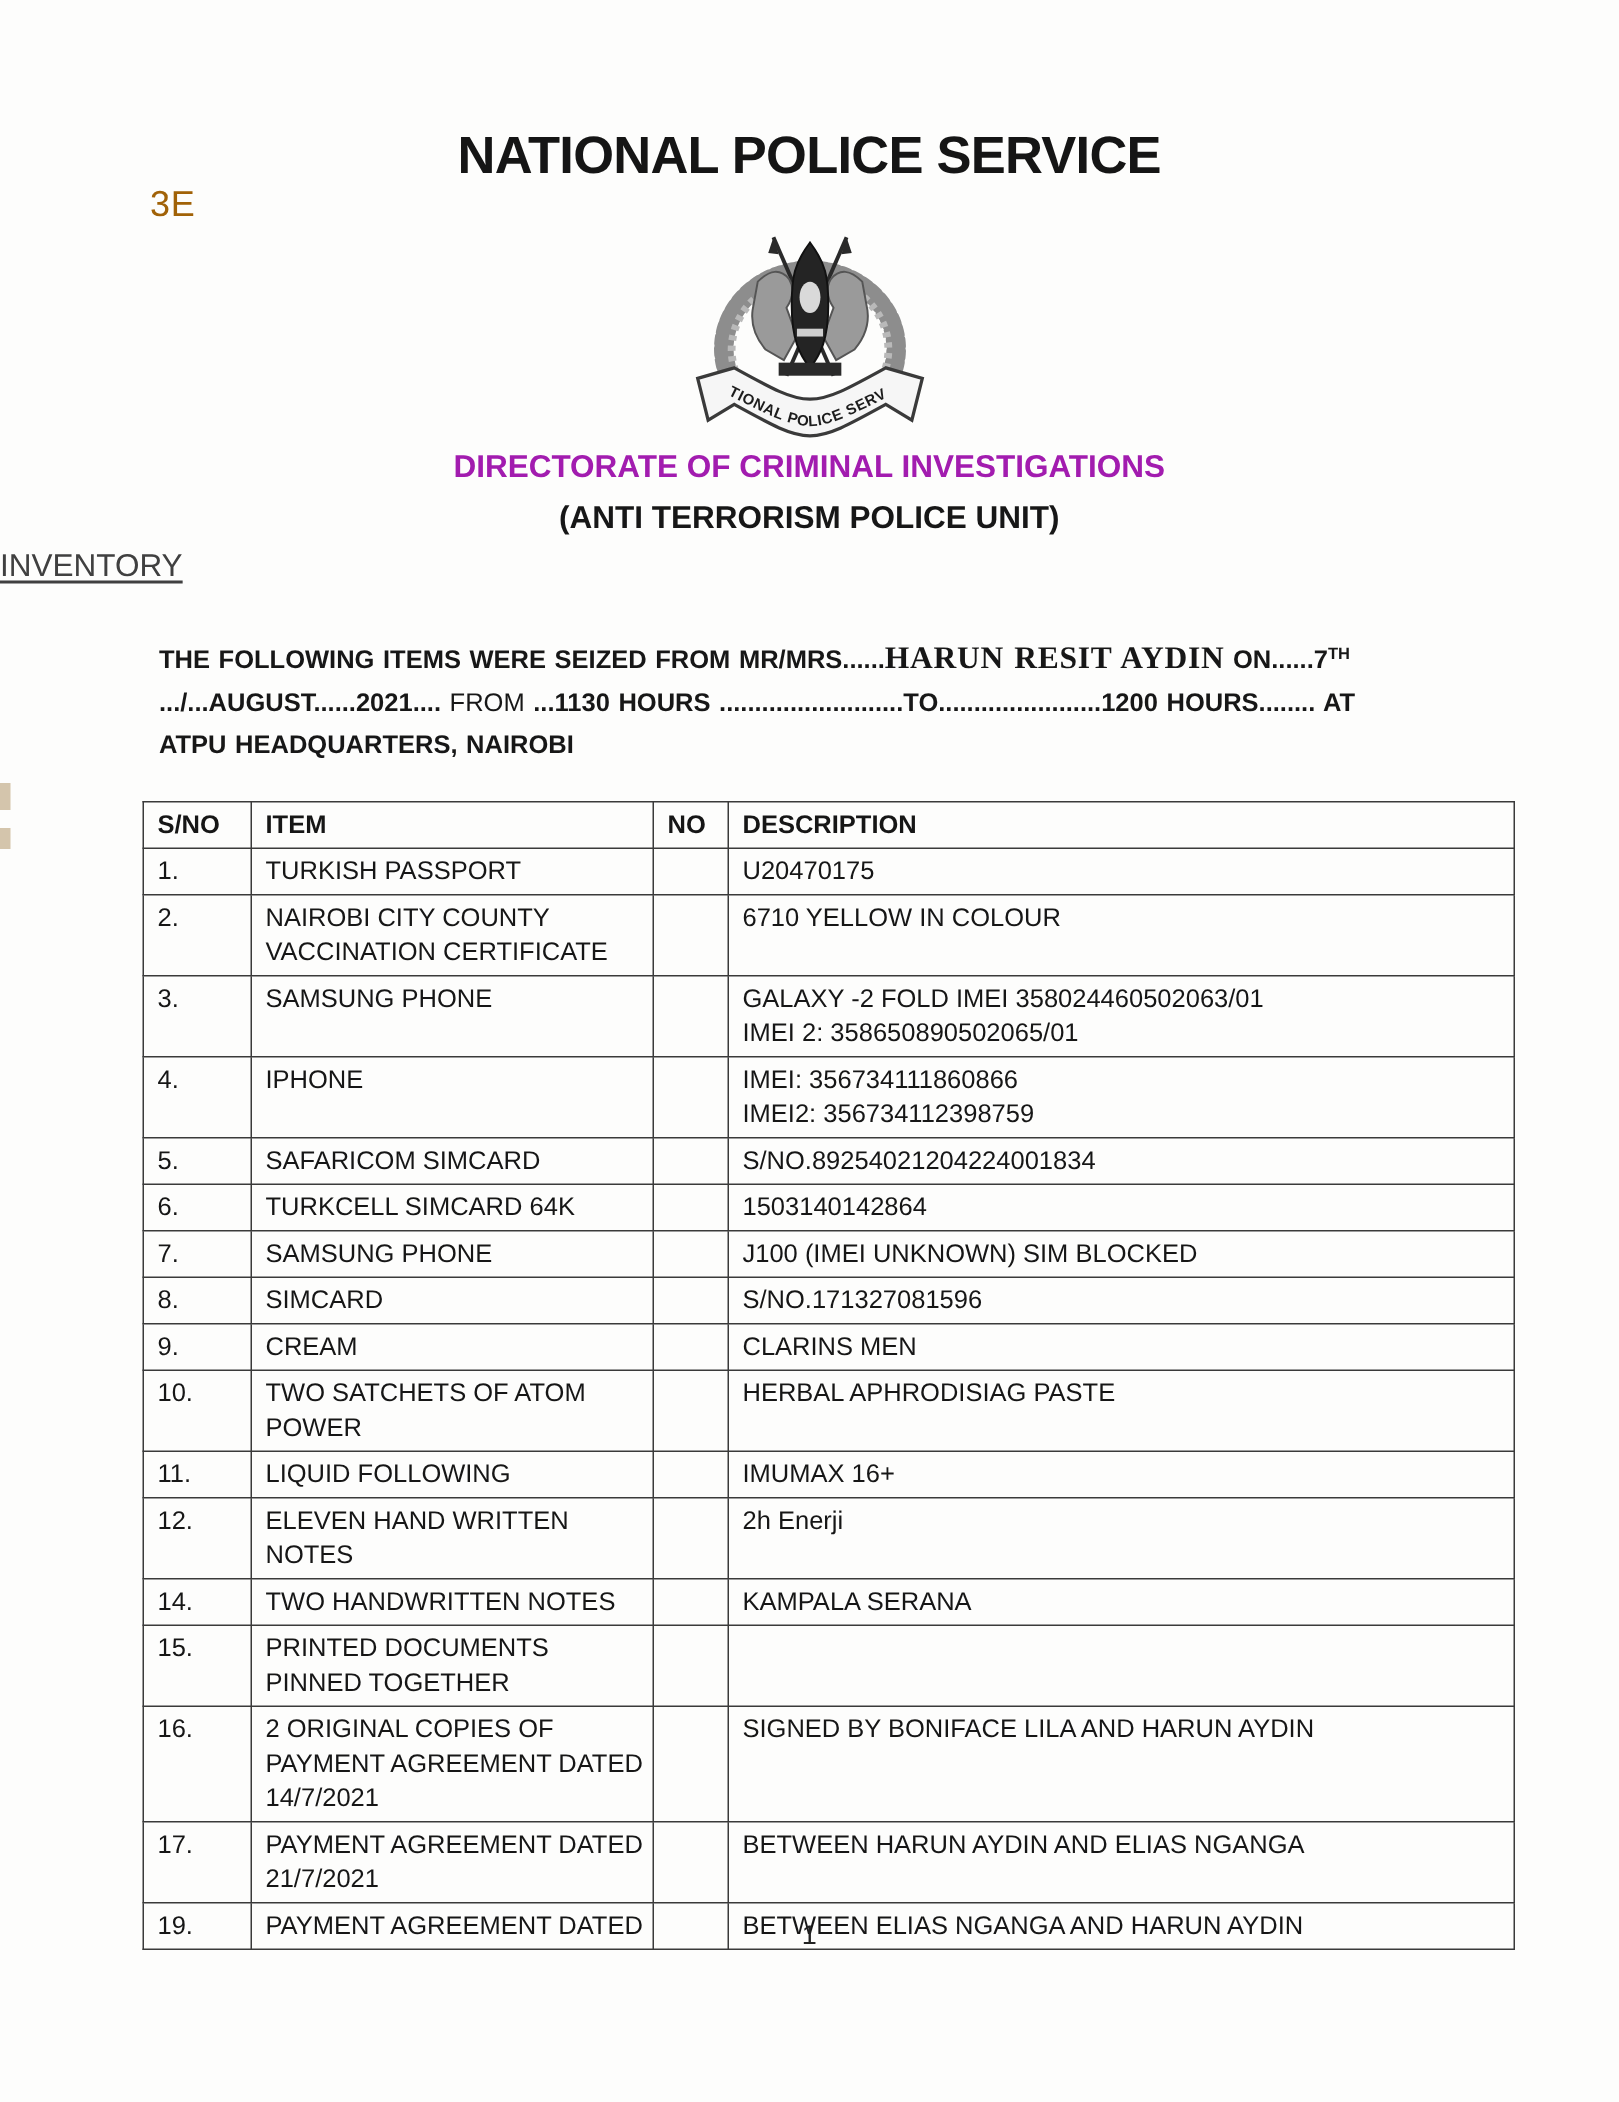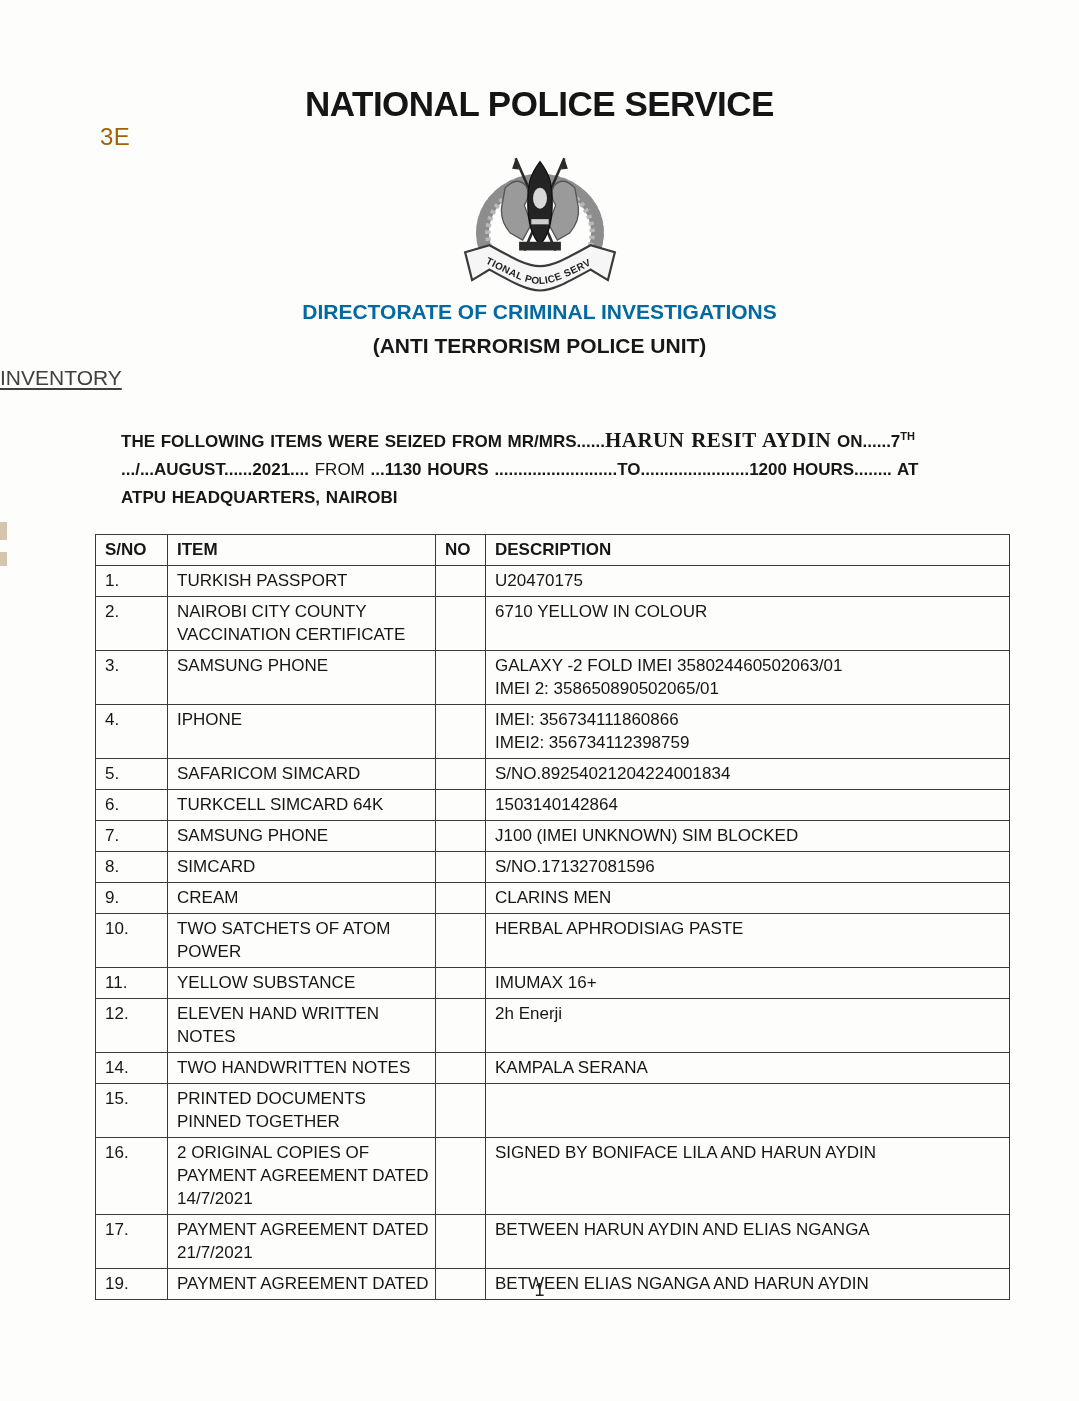--- a/index.html
+++ b/index.html
@@ -36,35 +36,35 @@
 
   .crest {
     position: absolute;
     left: 50%; top: 146px;
     transform: translateX(-50%);
     width: 180px; height: 148px;
   }
 
   .org-line1 {
     position: absolute; left: 0; right: 0; top: 300px;
-    text-align: center; font-size: 21px; font-weight: bold; color: #0369a1;
+    text-align: center; font-size: 21px; font-weight: bold; color: #a21caf;
   }
   .org-line2 {
     position: absolute; left: 0; right: 0; top: 334px;
     text-align: center; font-size: 21px; font-weight: bold; color: #171717;
   }
   .doc-type {
     position: absolute; left: 0; right: 0; top: 366px;
     text-align: left; font-size: 21px; font-weight: normal; color: #404040;
   }
   .doc-type span { text-decoration: underline; text-underline-offset: 3px; }
 
   .preamble {
     position: absolute;
-    left: 121px; right: 104px; top: 422px;
+    left: 106px; right: 104px; top: 422px;
     font-size: 17px;
     font-weight: bold;
     line-height: 28px;
     color: #171717;
     word-spacing: 1px;
   }
   .subject-name {
     font-family: "Liberation Serif", serif;
     font-size: 21px;
     font-weight: bold;
@@ -239,21 +239,21 @@
         </tr>
         <tr>
           <td class="col-sno">10.</td>
           <td class="col-item">TWO SATCHETS OF ATOM
 POWER</td>
           <td class="col-no"></td>
           <td class="col-desc">HERBAL APHRODISIAG PASTE</td>
         </tr>
         <tr>
           <td class="col-sno">11.</td>
-          <td class="col-item">YELLOW SUBSTANCE</td>
+          <td class="col-item">LIQUID FOLLOWING</td>
           <td class="col-no"></td>
           <td class="col-desc">IMUMAX 16+</td>
         </tr>
         <tr>
           <td class="col-sno">12.</td>
           <td class="col-item">ELEVEN HAND WRITTEN
 NOTES</td>
           <td class="col-no"></td>
           <td class="col-desc">2h Enerji</td>
         </tr>

